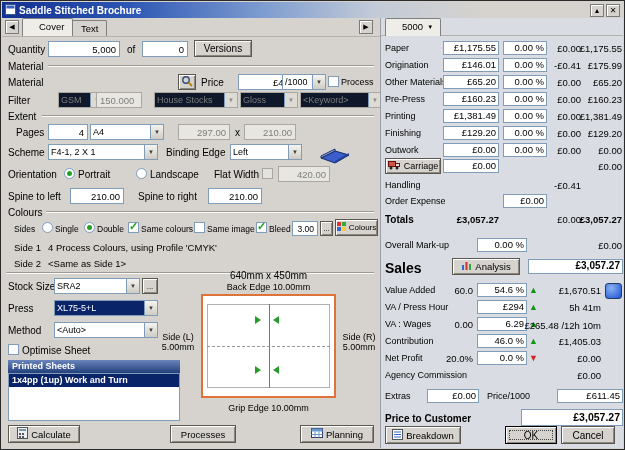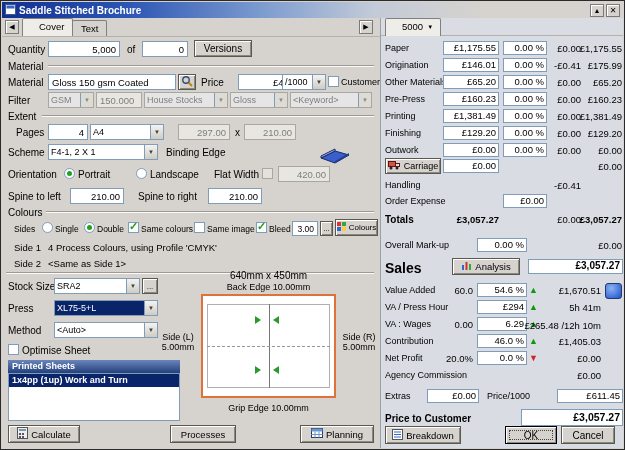--- a/index.html
+++ b/index.html
@@ -18,21 +18,21 @@
   .s95{font-size:9.5px;} .s9{font-size:9px;} .s85{font-size:8.5px;} .s8{font-size:8px;}
   .ctr { text-align:center; }
   .etch { position:absolute; height:2px; border-top:1px solid #9c9a94; border-bottom:1px solid #fbfaf8; }
   input { font-family:inherit; }
   .txt { position:absolute; height:16px; background:#fff; border:1px solid #7f9db9; font-size:9.5px; padding:0 3px; }
   .txt.ra { text-align:right; }
   .txt.dis { background:#e8e6e0; color:#7e7e7e; border-color:#a9a7a0; }
   .combo { position:absolute; height:16px; background:#fff; border:1px solid #7f9db9; display:flex; align-items:stretch; }
   .combo .ct { flex:1; padding:1px 2px; overflow:hidden; white-space:nowrap; line-height:12px; font-size:9px; }
   .combo .ca { width:13px; background:linear-gradient(#f4f3f0,#cfccc4); border-left:1px solid #7f9db9; font-size:6px; line-height:14px; text-align:center; color:#404040; }
-  .combo.dis { background:#e5e5e5; color:#7e7e7e; border-color:#a9a7a0; }
+  .combo.dis { background:#0f172a; color:#7e7e7e; border-color:#a9a7a0;margin-left:10px; }
   .combo.dis .ca { background:#dedbd4; color:#8a8a8a; }
   .combo.hl .ct { background:#0a246a; color:#fff; }
   .btn { position:absolute; display:flex; align-items:center; justify-content:center; gap:3px; background:#d6d3ce; border:1px solid #5a584f; box-shadow:inset 1px 1px 0 #fff, inset -1px -1px 0 #8a887f; font-size:10px; padding:0 3px; font-family:inherit; }
   .btn.def { border-color:#000; }
   .btn.def::after { content:""; position:absolute; left:3px; right:3px; top:3px; bottom:3px; border:1px dotted #444; }
   .check { position:absolute; width:11px; height:11px; background:#fff; border:1px solid #7f9db9; }
   .check.on::after { content:"✓"; position:absolute; left:0; top:-3px; font-size:11px; font-weight:bold; color:#21a121; }
   .check.dis { background:#e4e2dc; border-color:#a9a7a0; }
   .radio { position:absolute; width:11px; height:11px; border:1px solid #7f9db9; border-radius:50%; background:#fff; }
   .radio.on::after { content:""; position:absolute; left:2px; top:2px; width:5px; height:5px; border-radius:50%; background:#21a121; }
@@ -93,35 +93,34 @@
     <span class="lbl" style="left:6px;top:26px">Quantity</span>
     <input class="txt ra" style="left: 46px; top: 23px; width: 72px;" value="5,000">
     <span class="lbl" style="left:125px;top:26px">of</span>
     <input class="txt ra" style="left: 140px; top: 23px; width: 46px;" value="0">
     <button class="btn" style="left:192px;top:22px;width:58px;height:17px">Versions</button>
 
     <span class="lbl" style="left:6px;top:43px">Material</span>
     <div class="etch" style="left:46px;top:47px;width:326px"></div>
 
     <span class="lbl" style="left:6px;top:59px">Material</span>
-    <input class="txt" style="left: 46px; top: 56px; width: 128px;" value="Gloss 150 gsm Coated">
     <button class="btn" style="left:176px;top:56px;width:18px;height:16px">
         <span class="ico"><svg width="12" height="12">
             <circle cx="5" cy="5" r="3.2" fill="none" stroke="#334a77" stroke-width="1.4"></circle>
             <line x1="7.5" y1="7.5" x2="11" y2="11" stroke="#b8860b" stroke-width="2"></line>
           </svg></span>
       </button>
     <span class="lbl" style="left:199px;top:59px">Price</span>
     <input class="txt ra" style="left: 236px; top: 56px; width: 68px;" value="£43.20">
     <div class="combo" style="left:280px;top:56px;width:44px">
         <span class="ct">/1000</span>
         <span class="ca">▼</span>
       </div>
     <span class="check" style="left:326px;top:58px"></span>
-    <span class="lbl s9" style="left:339px;top:59px">Customer</span>
+    <span class="lbl s9" style="left:339px;top:59px">Process</span>
 
     <span class="lbl" style="left:6px;top:77px">Filter</span>
     <div class="combo dis" style="left:46px;top:74px;width:46px">
         <span class="ct">GSM</span>
         <span class="ca">▼</span>
       </div>
     <input class="txt dis" style="left: 94px; top: 74px; width: 46px;" value="150.000">
     <div class="combo dis" style="left:142px;top:74px;width:84px">
         <span class="ct">House Stocks</span>
         <span class="ca">▼</span>
@@ -147,20 +146,24 @@
     <input class="txt dis ra" style="left: 176px; top: 106px; width: 52px;" value="297.00">
     <span class="lbl" style="left:233px;top:109px">x</span>
     <input class="txt dis ra" style="left: 242px; top: 106px; width: 52px;" value="210.00">
 
     <span class="lbl" style="left:6px;top:129px">Scheme</span>
     <div class="combo" style="left:46px;top:126px;width:110px">
         <span class="ct">F4-1, 2 X 1</span>
         <span class="ca">▼</span>
       </div>
     <span class="lbl" style="left:164px;top:129px">Binding Edge</span>
+    <div class="combo" style="left:228px;top:126px;width:72px">
+        <span class="ct">Left</span>
+        <span class="ca">▼</span>
+      </div>
     <span class="ico" style="position:absolute;left:316px;top:128px"><svg width="34" height="20">
           <polygon points="3,12 17,5 31,9 17,17" fill="#3a5fcc" stroke="#142a66"></polygon>
           <polygon points="3,12 17,5 17,3 3,10" fill="#9db1e8" stroke="#142a66"></polygon>
           <polygon points="17,17 31,9 31,7 17,15" fill="#22409a"></polygon>
         </svg></span>
 
     <span class="lbl" style="left:6px;top:151px">Orientation</span>
     <span class="radio on" style="left:62px;top:150px"></span>
     <span class="lbl" style="left:76px;top:151px">Portrait</span>
     <span class="radio" style="left:134px;top:150px"></span>

